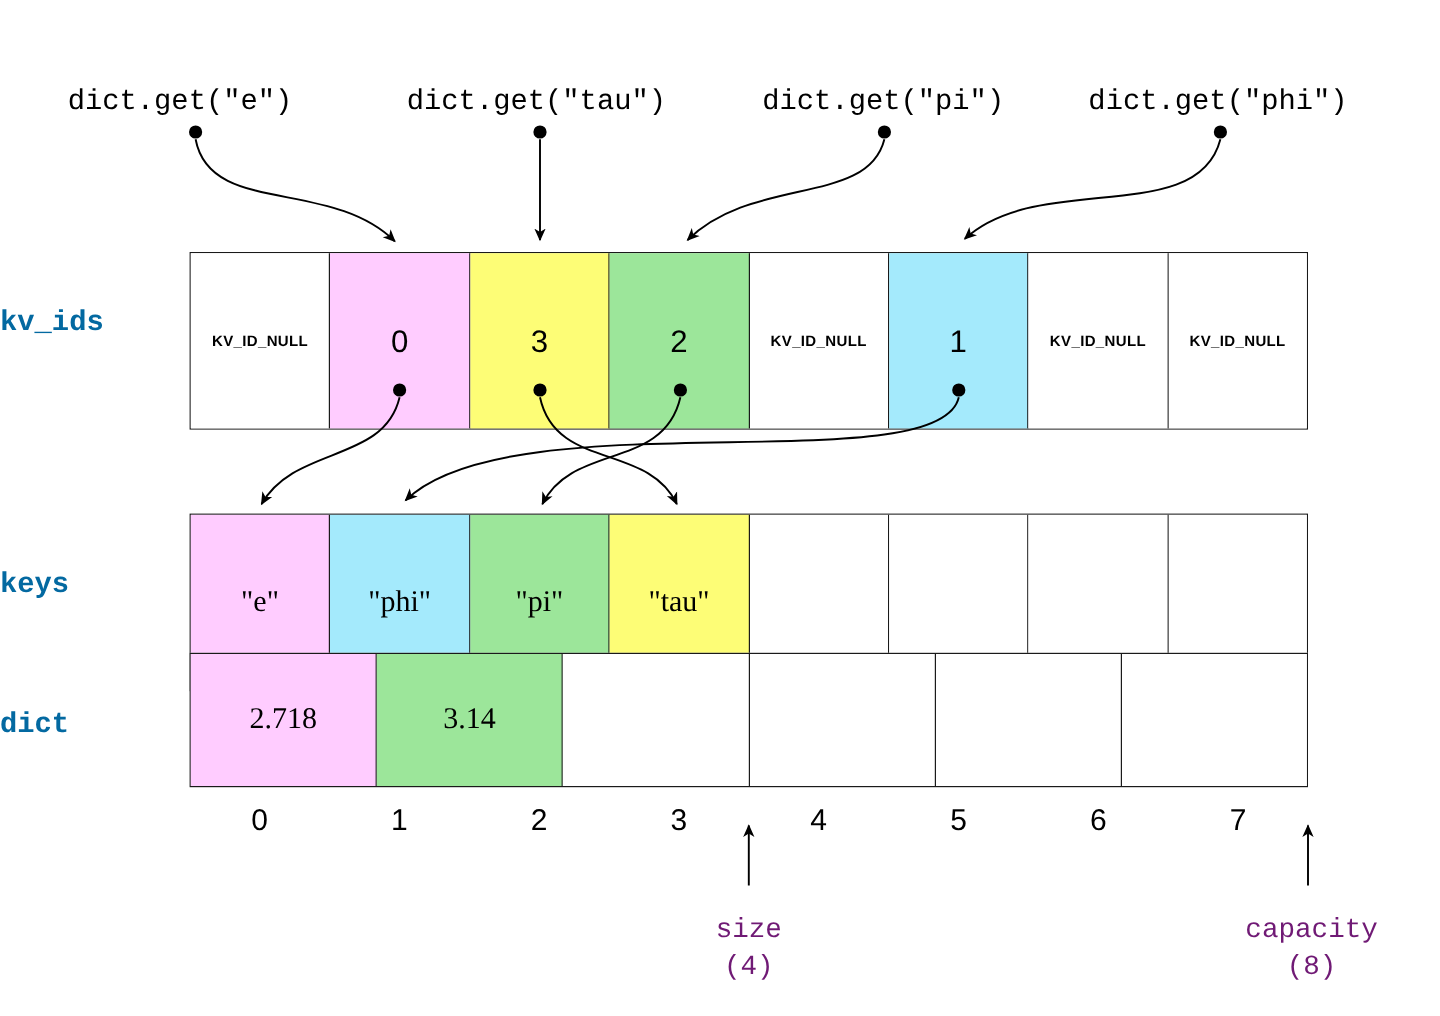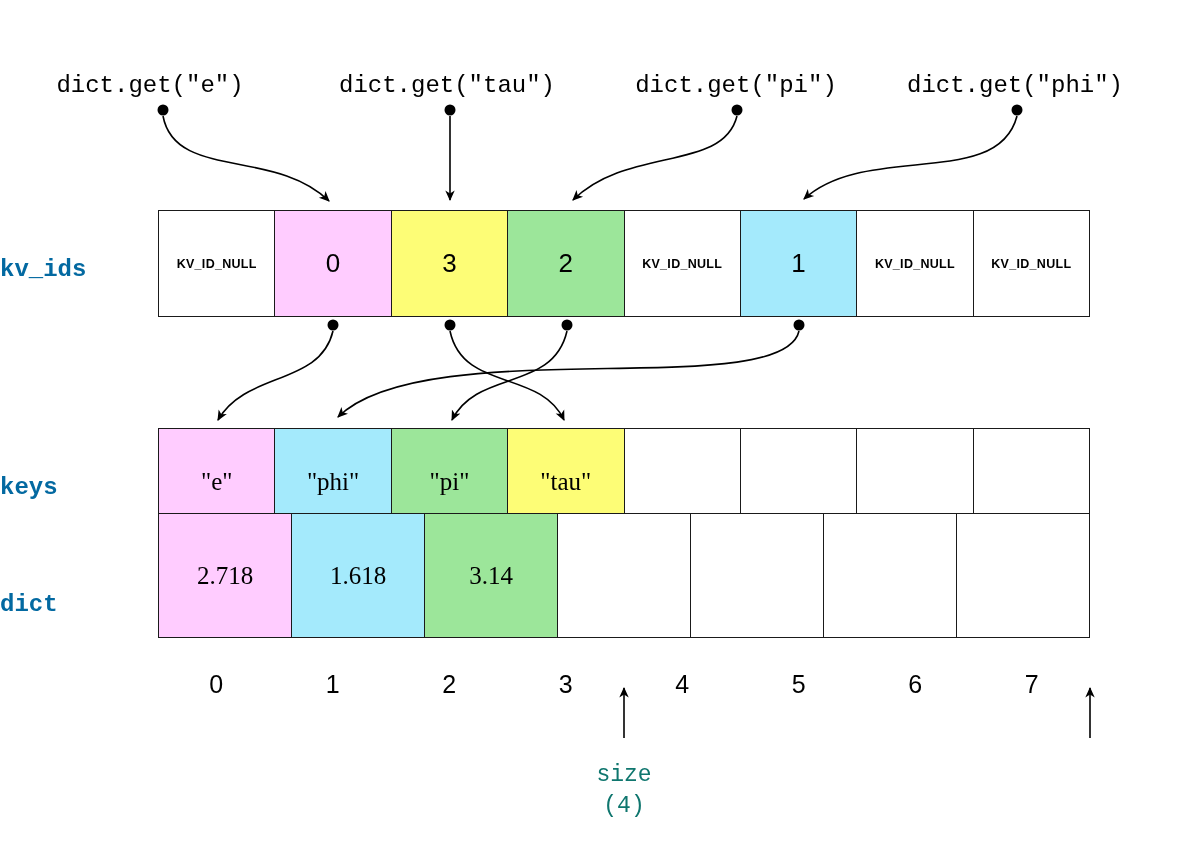--- a/index.html
+++ b/index.html
@@ -16,21 +16,21 @@
     position:absolute;top:72px;transform:translateX(-50%);
     font-family:"Liberation Mono","DejaVu Sans Mono",monospace;
     font-size:24px;color:#000;white-space:nowrap;z-index:2;
   }
   .row-label{
     position:absolute;left:0;width:140px;
     font-family:"Liberation Mono","DejaVu Sans Mono",monospace;
     font-weight:bold;font-size:24px;color:#0369a1;z-index:2;
   }
   .row{
-    position:absolute;left:158px;width:932px;height:107px;
+    position:absolute;left:158px;width:932px;height:148px;
     display:flex;border:1px solid #1a1a1a;box-sizing:border-box;
     background:#fff;z-index:1;
   }
   .cell{
     flex:1 1 0;display:flex;align-items:center;justify-content:center;
     border-right:1px solid #1a1a1a;box-sizing:border-box;
     color:#000;overflow:hidden;
   }
   .cell:last-child{border-right:none;}
   .kv-row .cell{font-size:26px;font-family:"Liberation Sans",sans-serif;}
@@ -46,21 +46,21 @@
   .index-row{
     position:absolute;left:158px;top:670px;width:932px;display:flex;z-index:1;
   }
   .index-row span{
     flex:1 1 0;text-align:center;font-size:25px;color:#000;
     font-family:"Liberation Sans",sans-serif;
   }
   .annot{
     position:absolute;top:760px;transform:translateX(-50%);
     text-align:center;font-family:"Liberation Mono","DejaVu Sans Mono",monospace;
-    font-size:23px;color:#0f766e;line-height:31px;white-space:nowrap;z-index:2;
+    font-size:23px;color:#701a75;line-height:31px;white-space:nowrap;z-index:2;
   }
 </style>
 </head>
 <body>
 
 <div class="canvas">
 
   <svg class="overlay" viewBox="0 0 1200 847" xmlns="http://www.w3.org/2000/svg">
     <defs>
       <marker id="arrow" viewBox="0 0 10 10" refX="8.5" refY="5" markerWidth="7" markerHeight="7" orient="auto">
@@ -119,23 +119,22 @@
     <div class="cell" data-color="cyan">"phi"</div>
     <div class="cell" data-color="green">"pi"</div>
     <div class="cell" data-color="yellow">"tau"</div>
     <div class="cell" data-color="white"></div>
     <div class="cell" data-color="white"></div>
     <div class="cell" data-color="white"></div>
     <div class="cell" data-color="white"></div>
   </div>
 
   <div class="row-label" style="top:591px">dict</div>
-  <div class="row vals-row" style="top:513px;height:125px">
+  <div class="row vals-row" style="top:544px;height:112px">
     <div class="cell" data-color="pink">2.718</div>
-    <div class="cell" data-color="cyan">1.618</div>
     <div class="cell" data-color="green">3.14</div>
     <div class="cell" data-color="white"></div>
     <div class="cell" data-color="white"></div>
     <div class="cell" data-color="white"></div>
     <div class="cell" data-color="white"></div>
   </div>
 
   <div class="index-row">
     <span>0</span>
     <span>1</span>
@@ -144,14 +143,18 @@
     <span>4</span>
     <span>5</span>
     <span>6</span>
     <span>7</span>
   </div>
 
   <div class="annot" style="left:624px">
     <div>size</div>
     <div>(4)</div>
   </div>
+  <div class="annot" style="left:1093px">
+    <div>capacity</div>
+    <div>(8)</div>
+  </div>
 
 </div>
 
 </body></html>

